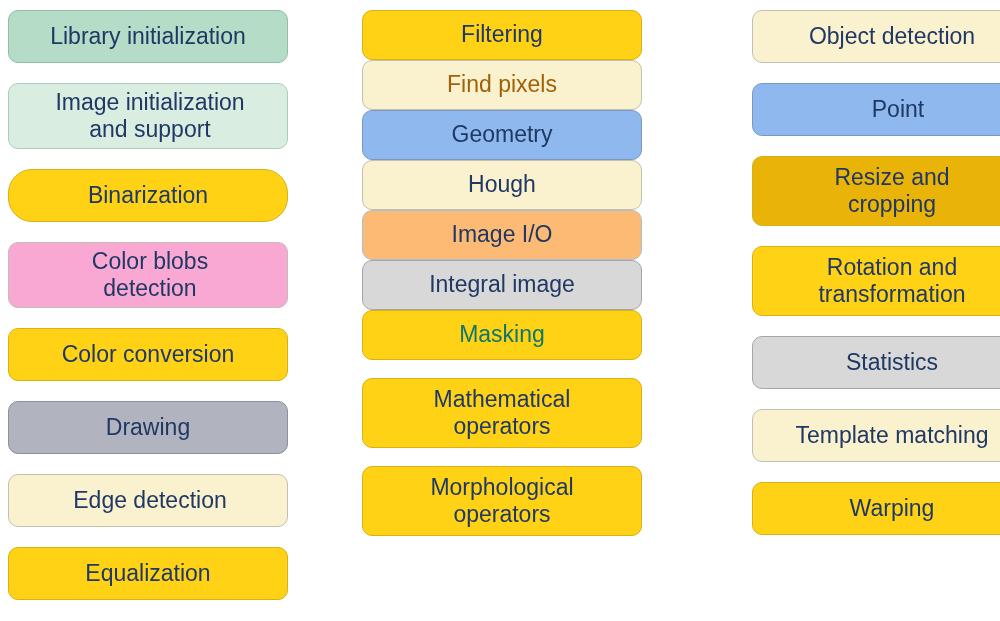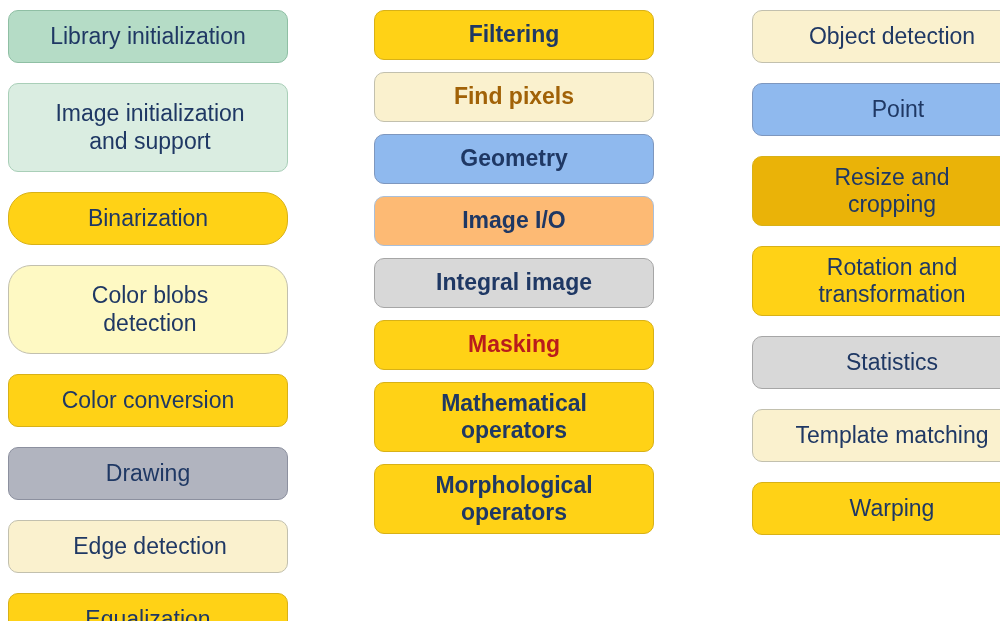--- a/index.html
+++ b/index.html
@@ -7,61 +7,62 @@
     width:1000px;height:621px;background:#ffffff;
     font-family:"Liberation Sans", sans-serif;
     overflow:hidden;
   }
   .canvas{position:relative;width:1000px;height:621px;background:#ffffff;}
   .col{
     position:absolute;top:10px;width:280px;
     display:flex;flex-direction:column;
   }
   #col0{left:8px;row-gap:20px;}
-  #col1{left:374px;row-gap:12px;font-weight:bold;}
+  #col1{left:362px;}
   #col2{left:752px;row-gap:20px;}
   .box{
     box-sizing:border-box;
     border:1.5px solid #999;
     border-radius:10px;
     display:flex;align-items:center;justify-content:center;
     text-align:center;
     color:#1F3864;
     font-size:23px;
     line-height:1.18;
     white-space:pre-line;
     padding:2px 8px;
   }
-  #col0 .single{height:53px;} #col0 .double{height:89px;padding-left:12px;}
-  #col1 .single{height:50px;} #col1 .double{height:70px;}
+  #col0 .single{height:53px;} #col0 .double{height:66px;padding-left:12px;}
+  #col1 .single{height:50px;} #col1 .double{height:70px;margin-top:18px;}
   #col2 .single{height:53px;} #col2 .double{height:70px;}
 </style>
 </head>
 <body>
 
 <div class="canvas">
   <div class="col" id="col0">
       <div class="box single" style="background: rgb(181, 220, 198); border-color: rgb(143, 191, 164); color: rgb(31, 56, 100);"><span>Library initialization</span></div>
       <div class="box double" style="background: rgb(218, 237, 225); border-color: rgb(169, 207, 184); color: rgb(31, 56, 100);"><span>Image initialization
 and support</span></div>
       <div class="box single" style="background: rgb(255, 210, 22); border-color: rgb(216, 177, 23); color: rgb(31, 56, 100); border-radius: 24px;"><span>Binarization</span></div>
-      <div class="box double" style="background: #fef9c3; border-color: rgb(194, 192, 174); color: rgb(31, 56, 100); border-radius: 23px;"><span>Color blobs
+      <div class="box double" style="background: #f9a8d4; border-color: rgb(194, 192, 174); color: rgb(31, 56, 100);"><span>Color blobs
 detection</span></div>
       <div class="box single" style="background: rgb(255, 210, 22); border-color: rgb(216, 177, 23); color: rgb(31, 56, 100);"><span>Color conversion</span></div>
       <div class="box single" style="background: rgb(177, 180, 191); border-color: rgb(140, 144, 159); color: rgb(31, 56, 100);"><span>Drawing</span></div>
       <div class="box single" style="background: rgb(250, 241, 206); border-color: rgb(194, 192, 174); color: rgb(31, 56, 100); padding-left: 12px;"><span>Edge detection</span></div>
       <div class="box single" style="background: rgb(255, 210, 22); border-color: rgb(216, 177, 23); color: rgb(31, 56, 100);"><span>Equalization</span></div>
     </div>
   <div class="col" id="col1">
       <div class="box single" style="background: rgb(255, 210, 22); border-color: rgb(216, 177, 23); color: rgb(31, 56, 100);"><span>Filtering</span></div>
       <div class="box single" style="background: rgb(250, 241, 206); border-color: rgb(194, 192, 174); color: #a16207;"><span>Find pixels</span></div>
       <div class="box single" style="background: rgb(143, 185, 238); border-color: rgb(126, 151, 190); color: rgb(31, 56, 100);"><span>Geometry</span></div>
+      <div class="box single" style="background: rgb(250, 241, 206); border-color: rgb(194, 192, 174); color: rgb(31, 56, 100);"><span>Hough</span></div>
       <div class="box single" style="background: #fdba74; border-color: rgb(169, 191, 217); color: rgb(31, 56, 100);"><span>Image I/O</span></div>
       <div class="box single" style="background: rgb(216, 216, 216); border-color: rgb(166, 166, 166); color: rgb(31, 56, 100);"><span>Integral image</span></div>
-      <div class="box single" style="background: rgb(255, 210, 22); border-color: rgb(216, 177, 23); color: #b91c1c;"><span>Masking</span></div>
+      <div class="box single" style="background: rgb(255, 210, 22); border-color: rgb(216, 177, 23); color: #0f766e;"><span>Masking</span></div>
       <div class="box double" style="background: rgb(255, 210, 22); border-color: rgb(216, 177, 23); color: rgb(31, 56, 100);"><span>Mathematical
 operators</span></div>
       <div class="box double" style="background: rgb(255, 210, 22); border-color: rgb(216, 177, 23); color: rgb(31, 56, 100);"><span>Morphological
 operators</span></div>
     </div>
   <div class="col" id="col2">
       <div class="box single" style="background: rgb(250, 241, 206); border-color: rgb(194, 192, 174); color: rgb(31, 56, 100);"><span>Object detection</span></div>
       <div class="box single" style="background: rgb(143, 185, 238); border-color: rgb(126, 151, 190); color: rgb(31, 56, 100); padding-left: 20px;"><span>Point</span></div>
       <div class="box double" style="background: #eab308; border-color: rgb(216, 177, 23); color: rgb(31, 56, 100);"><span>Resize and
 cropping</span></div>

